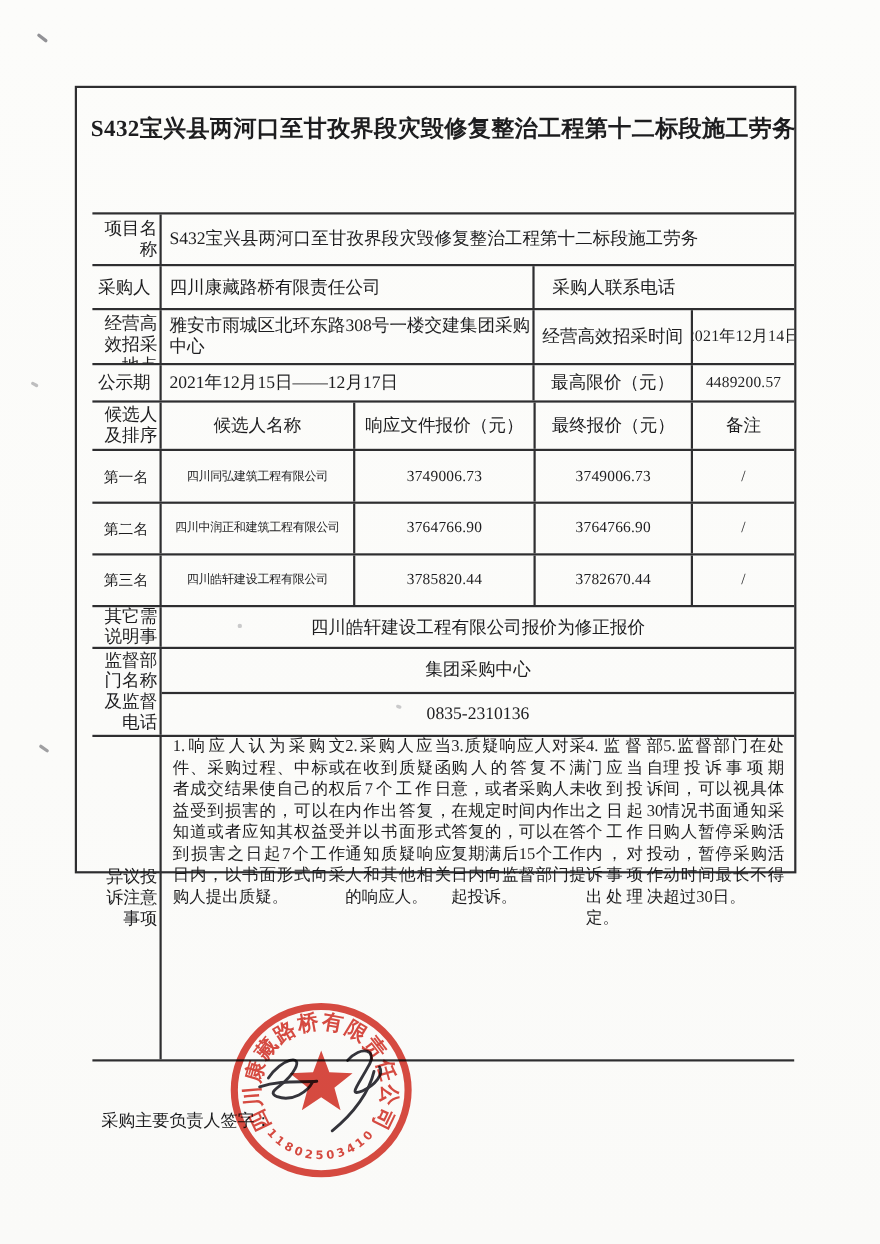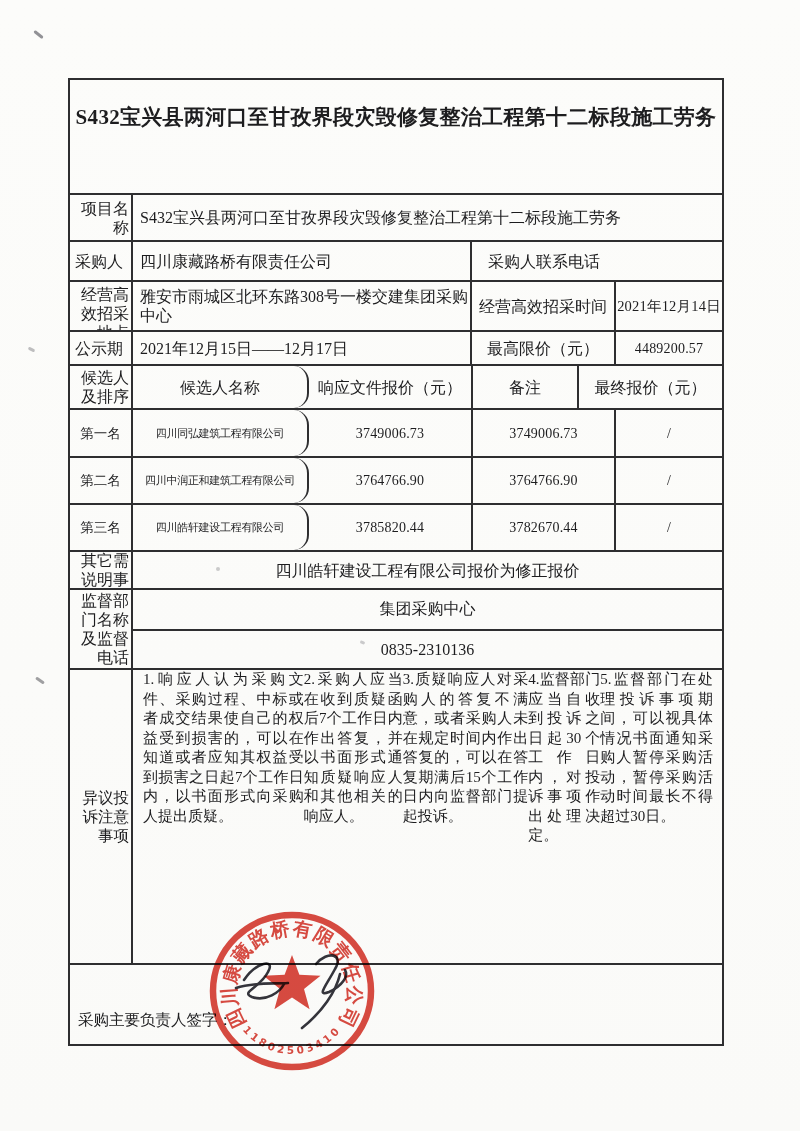--- a/index.html
+++ b/index.html
@@ -6,36 +6,36 @@
   body{
     width:800px;height:1131px;position:relative;
     background:#fbfbf9;
     font-family:"Liberation Serif","DejaVu Serif",serif;
     color:#1d1d1f;
     overflow:hidden;
   }
   .page{position:absolute;inset:0;background:linear-gradient(180deg,#fcfcfa 0%,#fbfbf9 60%,#fafaf8 100%);}
   
   .tbl{
-    position:absolute;left:68px;top:78px;width:656px;height:968px;
-    border:2px solid #2e2e30;box-sizing:border-box;background:transparent;
+    position:absolute;left:68px;top:78px;width:656px;height:716px;
+    border:2px solid #2e2e30;box-sizing:border-box;background:transparent;padding-left:14px;
   }
   .row{display:flex;box-sizing:border-box;border-bottom:2px solid #2e2e30;align-items:stretch;}
   .row.noline{border-bottom:none;margin-top:30px;}
   .cell{
     box-sizing:border-box;border-right:2px solid #2e2e30;
     display:flex;align-items:center;justify-content:center;
     font-size:16px;line-height:19px;overflow:hidden;text-align:center;
   }
   .cell:last-child{border-right:none;}
   .lab{width:63px;flex:none;justify-content:flex-start;text-align:right;padding:0 2px 0 5px;}
   .left{justify-content:flex-start;text-align:left;padding-left:7px;}
   .grow{flex:1;}
   .w339{width:339px;flex:none;}
-  .w176{width:176px;flex:none;border-radius:15px;}
+  .w176{width:176px;flex:none;}
   .w164{width:164px;flex:none;}
   .w143{width:143px;flex:none;}
   .w144{width:144px;flex:none;}
   .title-block{height:115px;flex-direction:column;align-items:center;justify-content:flex-start;padding-top:20px;}
   .t1,.t2{font-size:21px;font-weight:700;line-height:35px;text-align:center;letter-spacing:.3px;white-space:nowrap;}
   .h47{height:47px}.h40{height:40px}.h50{height:50px}.h34{height:34px}.h44{height:44px}
   .h48{height:48px}.h38{height:38px}.h80{height:80px}.h295{height:295px}.h49{height:49px}
   .venue-lab{align-items:flex-start;padding-top:3px;}
   .num{font-size:14px;letter-spacing:.2px;white-space:nowrap;}
   .name{font-size:11px;letter-spacing:-.3px;white-space:nowrap;}
@@ -99,22 +99,22 @@
       <div class="cell lab">公示期</div>
       <div class="cell left w339">2021年12月15日——12月17日</div>
       <div class="cell w144 hdr">最高限价（元）</div>
       <div class="cell grow num">4489200.57</div>
     </div>
 
     <div class="row h44">
       <div class="cell lab">候选人及排序</div>
       <div class="cell w176 hdr">候选人名称</div>
       <div class="cell w164 hdr">响应文件报价（元）</div>
+      <div class="cell w143 hdr">最终报价（元）</div>
       <div class="cell grow hdr">备注</div>
-      <div class="cell w143 hdr">最终报价（元）</div>
     </div>
 
     <div class="row h48">
       <div class="cell lab rank" style="justify-content:center;text-align:center;padding-left:2px">第一名</div>
       <div class="cell w176 name">四川同弘建筑工程有限公司</div>
       <div class="cell w164 num">3749006.73</div>
       <div class="cell w143 num">3749006.73</div>
       <div class="cell grow num">/</div>
     </div>
 

